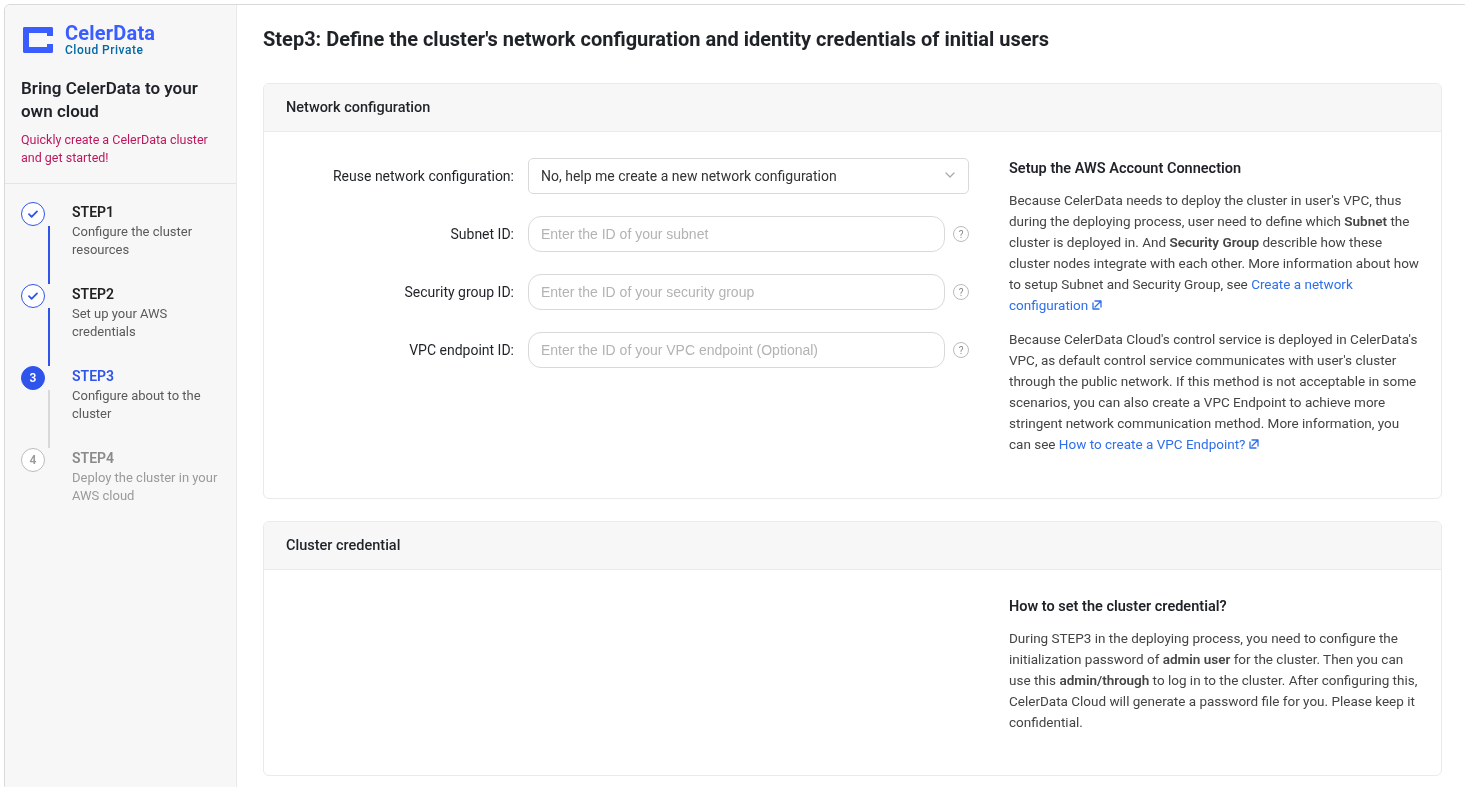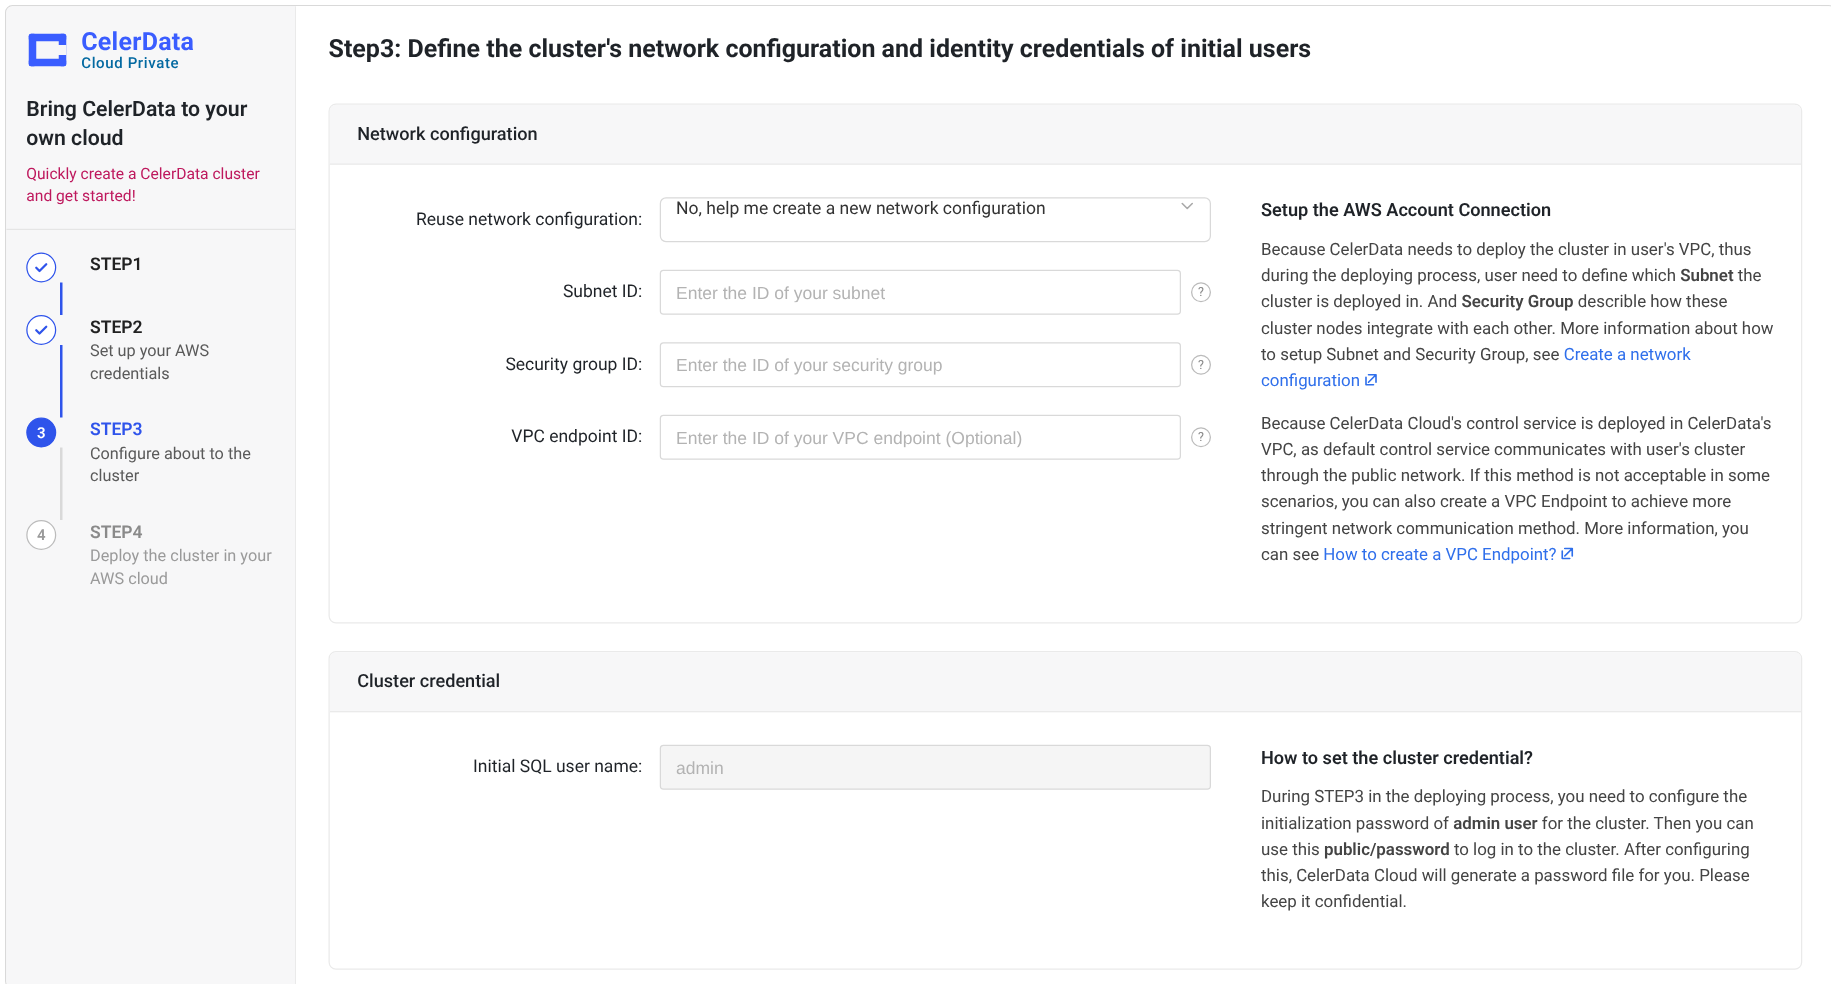--- a/index.html
+++ b/index.html
@@ -40,24 +40,24 @@
 .card { border: 1px solid #eaeaea; border-radius: 6px; margin-bottom: 22px; overflow: hidden; }
 .card-header { background: #f7f7f8; padding: 15px 22px; font-size: 14.5px; font-weight: 500; border-bottom: 1px solid #eaeaea; }
 .card-body { display: flex; gap: 40px; padding: 26px 22px 30px 4px; }
 
 .form-col { flex: 1; max-width: 710px; }
 .form-row { display: flex; align-items: center; margin-bottom: 22px; }
 .form-row:last-child { margin-bottom: 0; }
 .form-label { width: 260px; text-align: right; padding-right: 14px; font-size: 14px; color: #1f2328; }
 .form-control-wrap { flex: 1; display: flex; align-items: center; gap: 8px; }
 
-.select-box { flex: 1; height: 36px; border: 1px solid #d9d9d9; border-radius: 5px; background: #fff; display: flex; justify-content: space-between; padding: 0 12px; font-size: 14px; color: #333; cursor: pointer; }
+.select-box { flex: 1; height: 36px; border: 1px solid #d9d9d9; border-radius: 5px; background: #fff; display: flex; align-items: center; justify-content: space-between; padding: 0 12px; font-size: 14px; color: #333; cursor: pointer; }
 .select-box .chev { color: #aaa; }
 
-.text-input { flex: 1; height: 36px; border: 1px solid #d9d9d9; border-radius: 3px; padding: 0 12px; font-size: 14px; color: #333; outline: none; background: #fff; }
+.text-input { flex: 1; height: 36px; border: 1px solid #d9d9d9; border-radius: 13px; padding: 0 12px; font-size: 14px; color: #333; outline: none; background: #fff; }
 .text-input::placeholder { color: #b3b3b3; }
 .text-input.disabled { background: #f5f5f5; color: #b3b3b3; cursor: not-allowed; }
 
 .info-icon { width: 16px; height: 16px; border: 1px solid #bbb; border-radius: 50%; display: inline-flex; align-items: center; justify-content: center; font-size: 10px; color: #888; cursor: help; flex-shrink: 0; }
 
 .password-wrap { position: relative; flex: 1; display: flex; }
 .password-wrap .text-input { padding-right: 38px; width: 100%; }
 .eye-btn { position: absolute; right: 8px; top: 50%; transform: translateY(-50%); background: none; border: none; padding: 2px; cursor: pointer; display: flex; align-items: center; }
 
 .btn { height: 36px; padding: 0 18px; border-radius: 5px; font-size: 14px; font-weight: 500; border: 1px solid transparent; cursor: pointer; display: inline-flex; align-items: center; justify-content: center; }
@@ -98,20 +98,21 @@
     <div class="steps">
       <div class="step-row">
         <div class="step-marker done">
           <svg width="12" height="12" viewBox="0 0 12 12">
               <path d="M2 6.2 4.6 8.8 10 3.4" stroke="#2f54eb" stroke-width="1.8" fill="none" stroke-linecap="round" stroke-linejoin="round"></path>
             </svg>
         </div>
         <div class="step-line active"></div>
         <div class="step-body">
           <div class="step-title">STEP1</div>
+          <div class="step-sub">Configure the cluster resources</div>
         </div>
       </div>
       <div class="step-row">
         <div class="step-marker done">
           <svg width="12" height="12" viewBox="0 0 12 12">
               <path d="M2 6.2 4.6 8.8 10 3.4" stroke="#2f54eb" stroke-width="1.8" fill="none" stroke-linecap="round" stroke-linejoin="round"></path>
             </svg>
         </div>
         <div class="step-line active"></div>
         <div class="step-body">
@@ -194,30 +195,24 @@
                   </svg></span></a>
           </p>
         </div>
       </div>
     </section>
 
     <section class="card">
       <div class="card-header">Cluster credential</div>
       <div class="card-body">
         <div class="form-col">
-          <div class="form-row">
-            <label class="form-label">Initial SQL user name:</label>
-            <div class="form-control-wrap">
-              <input class="text-input disabled" disabled="" value="admin" style="">
-            </div>
-          </div>
         </div>
         <div class="side-info">
           <div class="side-info-title">How to set the cluster credential?</div>
           <p>
-            <span>During STEP3 in the deploying process, you need to configure the initialization password of </span><b>admin user</b><span> for the cluster. Then you can use this </span><b>public/password</b><span> to log in to the cluster. After configuring this, CelerData Cloud will generate a password file for you. Please keep it confidential.</span>
+            <span>During STEP3 in the deploying process, you need to configure the initialization password of </span><b>admin user</b><span> for the cluster. Then you can use this </span><b>admin/through</b><span> to log in to the cluster. After configuring this, CelerData Cloud will generate a password file for you. Please keep it confidential.</span>
           </p>
         </div>
       </div>
     </section>
 
   </main>
 </div>
 
 </body></html>

